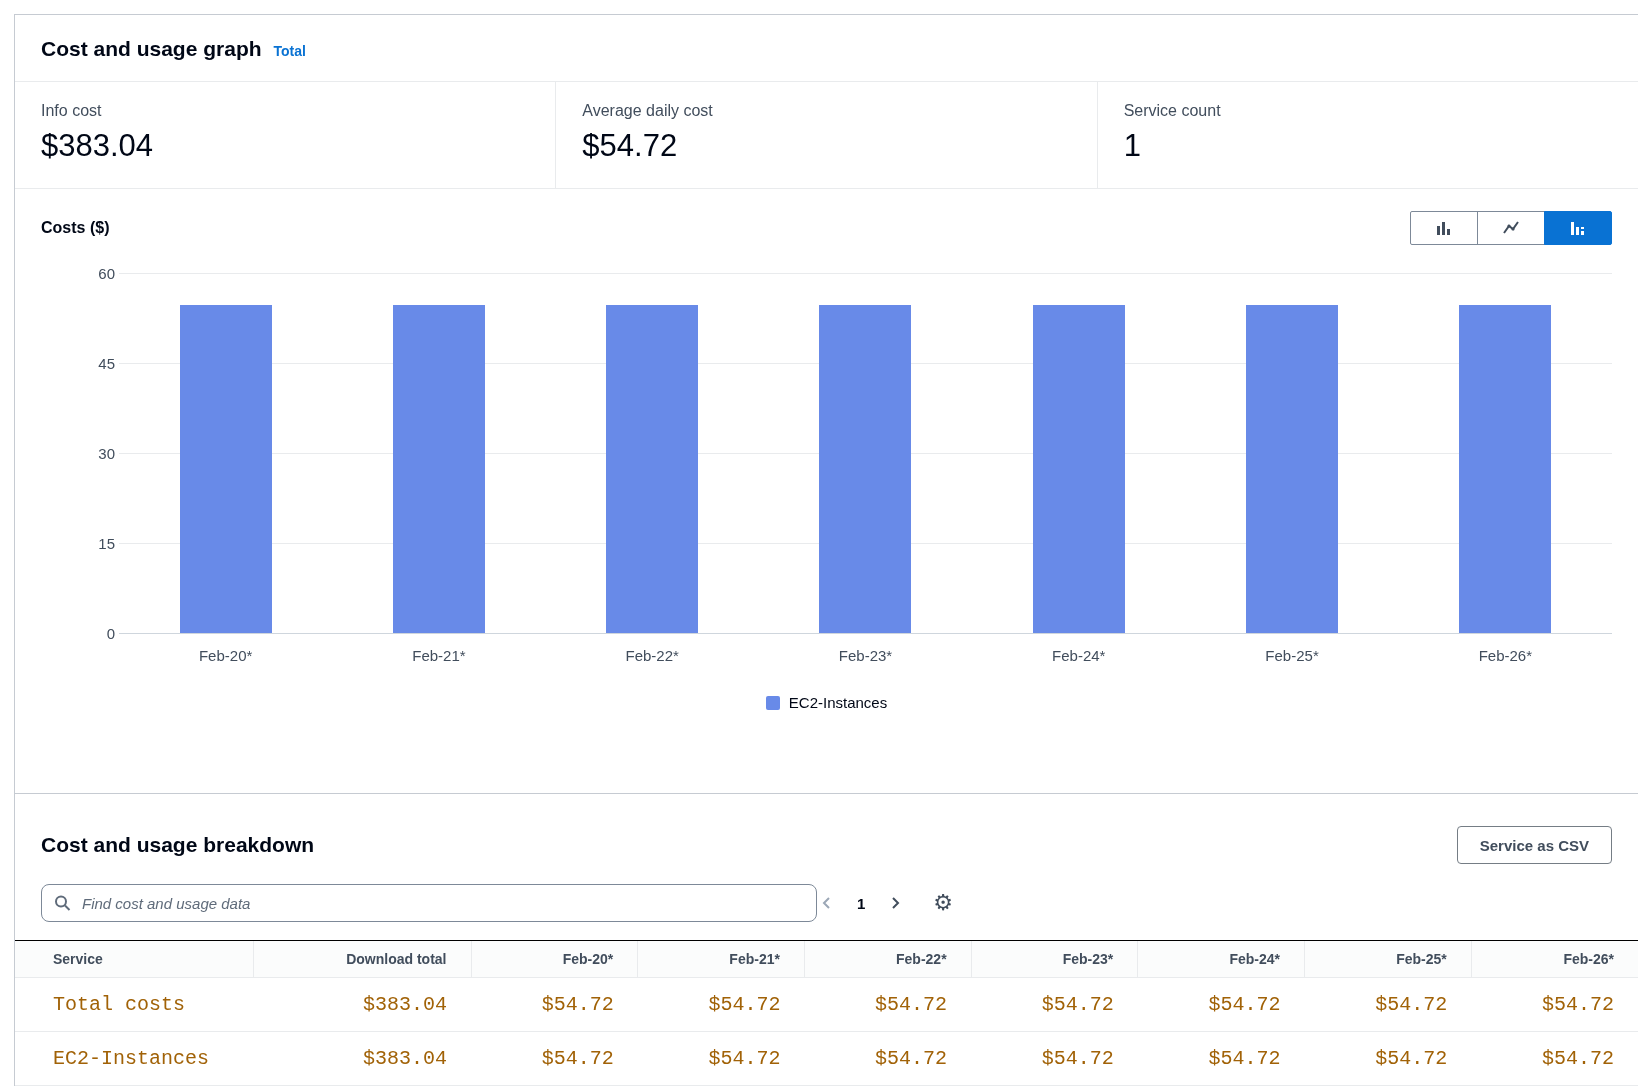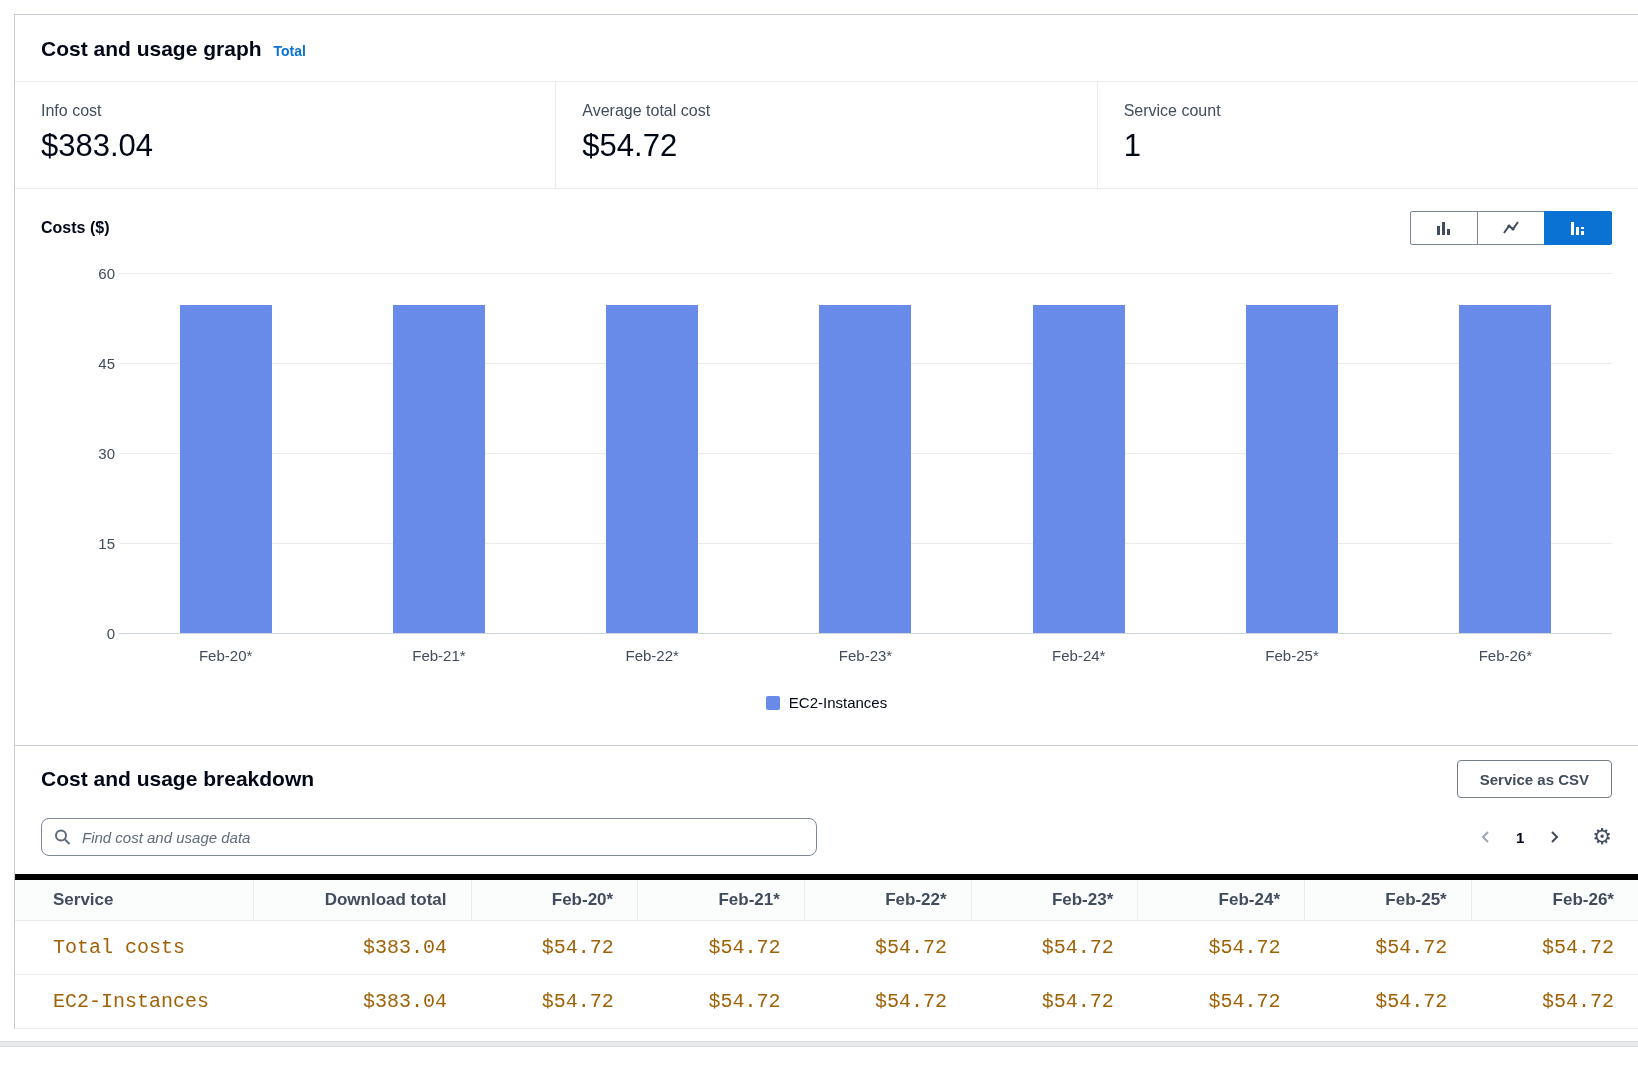--- a/index.html
+++ b/index.html
@@ -64,34 +64,34 @@
   .bars-row { position: absolute; top: 0; right: 0; bottom: 0; left: 0; display: flex; }
   .bar-slot { flex: 1; display: flex; align-items: flex-end; justify-content: center; }
   .bar { width: 92px; }
   .x-labels-row { display: flex; margin-left: 78px; margin-top: 14px; }
   .x-label { flex: 1; text-align: center; font-size: 15px; color: #414d5c; }
   .legend { display: flex; justify-content: center; align-items: center; gap: 9px; margin-top: 30px; }
   .legend-swatch { width: 14px; height: 14px; border-radius: 2px; }
   .legend-label { font-size: 15px; color: #000716; }
 
   
-  .breakdown { border-top: 1px solid #c6cbd2; padding-top: 14px; }
+  .breakdown { border-top: 1px solid #c6cbd2; padding-top: 32px; margin-top: 48px; }
   .breakdown-header {
     display: flex; justify-content: space-between; align-items: center;
     padding: 0 26px;
   }
   .breakdown-title { font-size: 21px; font-weight: bold; }
   .csv-button {
     height: 38px; padding: 0 22px; background: #fff;
     border: 1px solid #757d85; border-radius: 4px;
     font-size: 15px; font-weight: bold; color: #414d5c;
     font-family: inherit; cursor: pointer;
   }
   .controls-row {
-    display: flex; justify-content: space-between; align-items: center;
+    display: flex; align-items: center;
     padding: 20px 26px 14px;
   }
   .search-box { position: relative; width: 776px; }
   .search-input {
     width: 100%; height: 38px;
     border: 1px solid #7d8998; border-radius: 8px;
     padding: 0 12px 0 40px;
     font-size: 15px; font-family: inherit; color: #000716;
   }
   .search-input::placeholder { color: #5f6b7a; font-style: italic; }
@@ -99,23 +99,23 @@
   .pager { display: flex; align-items: center; gap: 20px; }
   .pager-btn { background: none; border: none; cursor: pointer; display: flex; align-items: center; padding: 2px; }
   .pager-btn.disabled { color: #9ba7b6; }
   .pager-btn.enabled { color: #414d5c; }
   .page-num { font-size: 15px; font-weight: bold; color: #000716; }
   .gear-btn { background: none; border: none; cursor: pointer; font-size: 22px; color: #414d5c; margin-left: 8px; line-height: 1; }
 
   
   table { width: 100%; border-collapse: collapse; margin-top: 4px; }
   thead th {
-    font-size: 17px; font-weight: bold; color: #414d5c;
+    font-size: 14px; font-weight: bold; color: #414d5c;
     text-align: right; padding: 10px 24px 10px 0;
-    border-top: 6px solid #000000; border-bottom: 1px solid #e9ebed;
+    border-top: 1px solid #000000; border-bottom: 1px solid #e9ebed;
     background: #fbfcfc; white-space: nowrap;
   }
   thead th + th { border-left: 1px solid #e9ebed; }
   thead th:first-child { text-align: left; padding-left: 38px; width: 238px; }
   thead th:nth-child(2) { width: 218px; }
   tbody td {
     font-size: 20px; color: #a16207; text-align: right;
     padding: 15px 24px 15px 0; border-bottom: 1px solid #e9ebed;
     white-space: nowrap;
     font-family: Liberation Mono, monospace;
@@ -138,21 +138,21 @@
       <h1 class="card-title">Cost and usage graph</h1>
       <a class="info-link">Total</a>
     </div>
 
     <div class="stats-row">
       <div class="stat">
         <div class="stat-label">Info cost</div>
         <div class="stat-value">$383.04</div>
       </div>
       <div class="stat">
-        <div class="stat-label">Average total cost</div>
+        <div class="stat-label">Average daily cost</div>
         <div class="stat-value">$54.72</div>
       </div>
       <div class="stat">
         <div class="stat-label">Service count</div>
         <div class="stat-value">1</div>
       </div>
     </div>
 
     <div class="chart-section">
       <div class="chart-toolbar">

